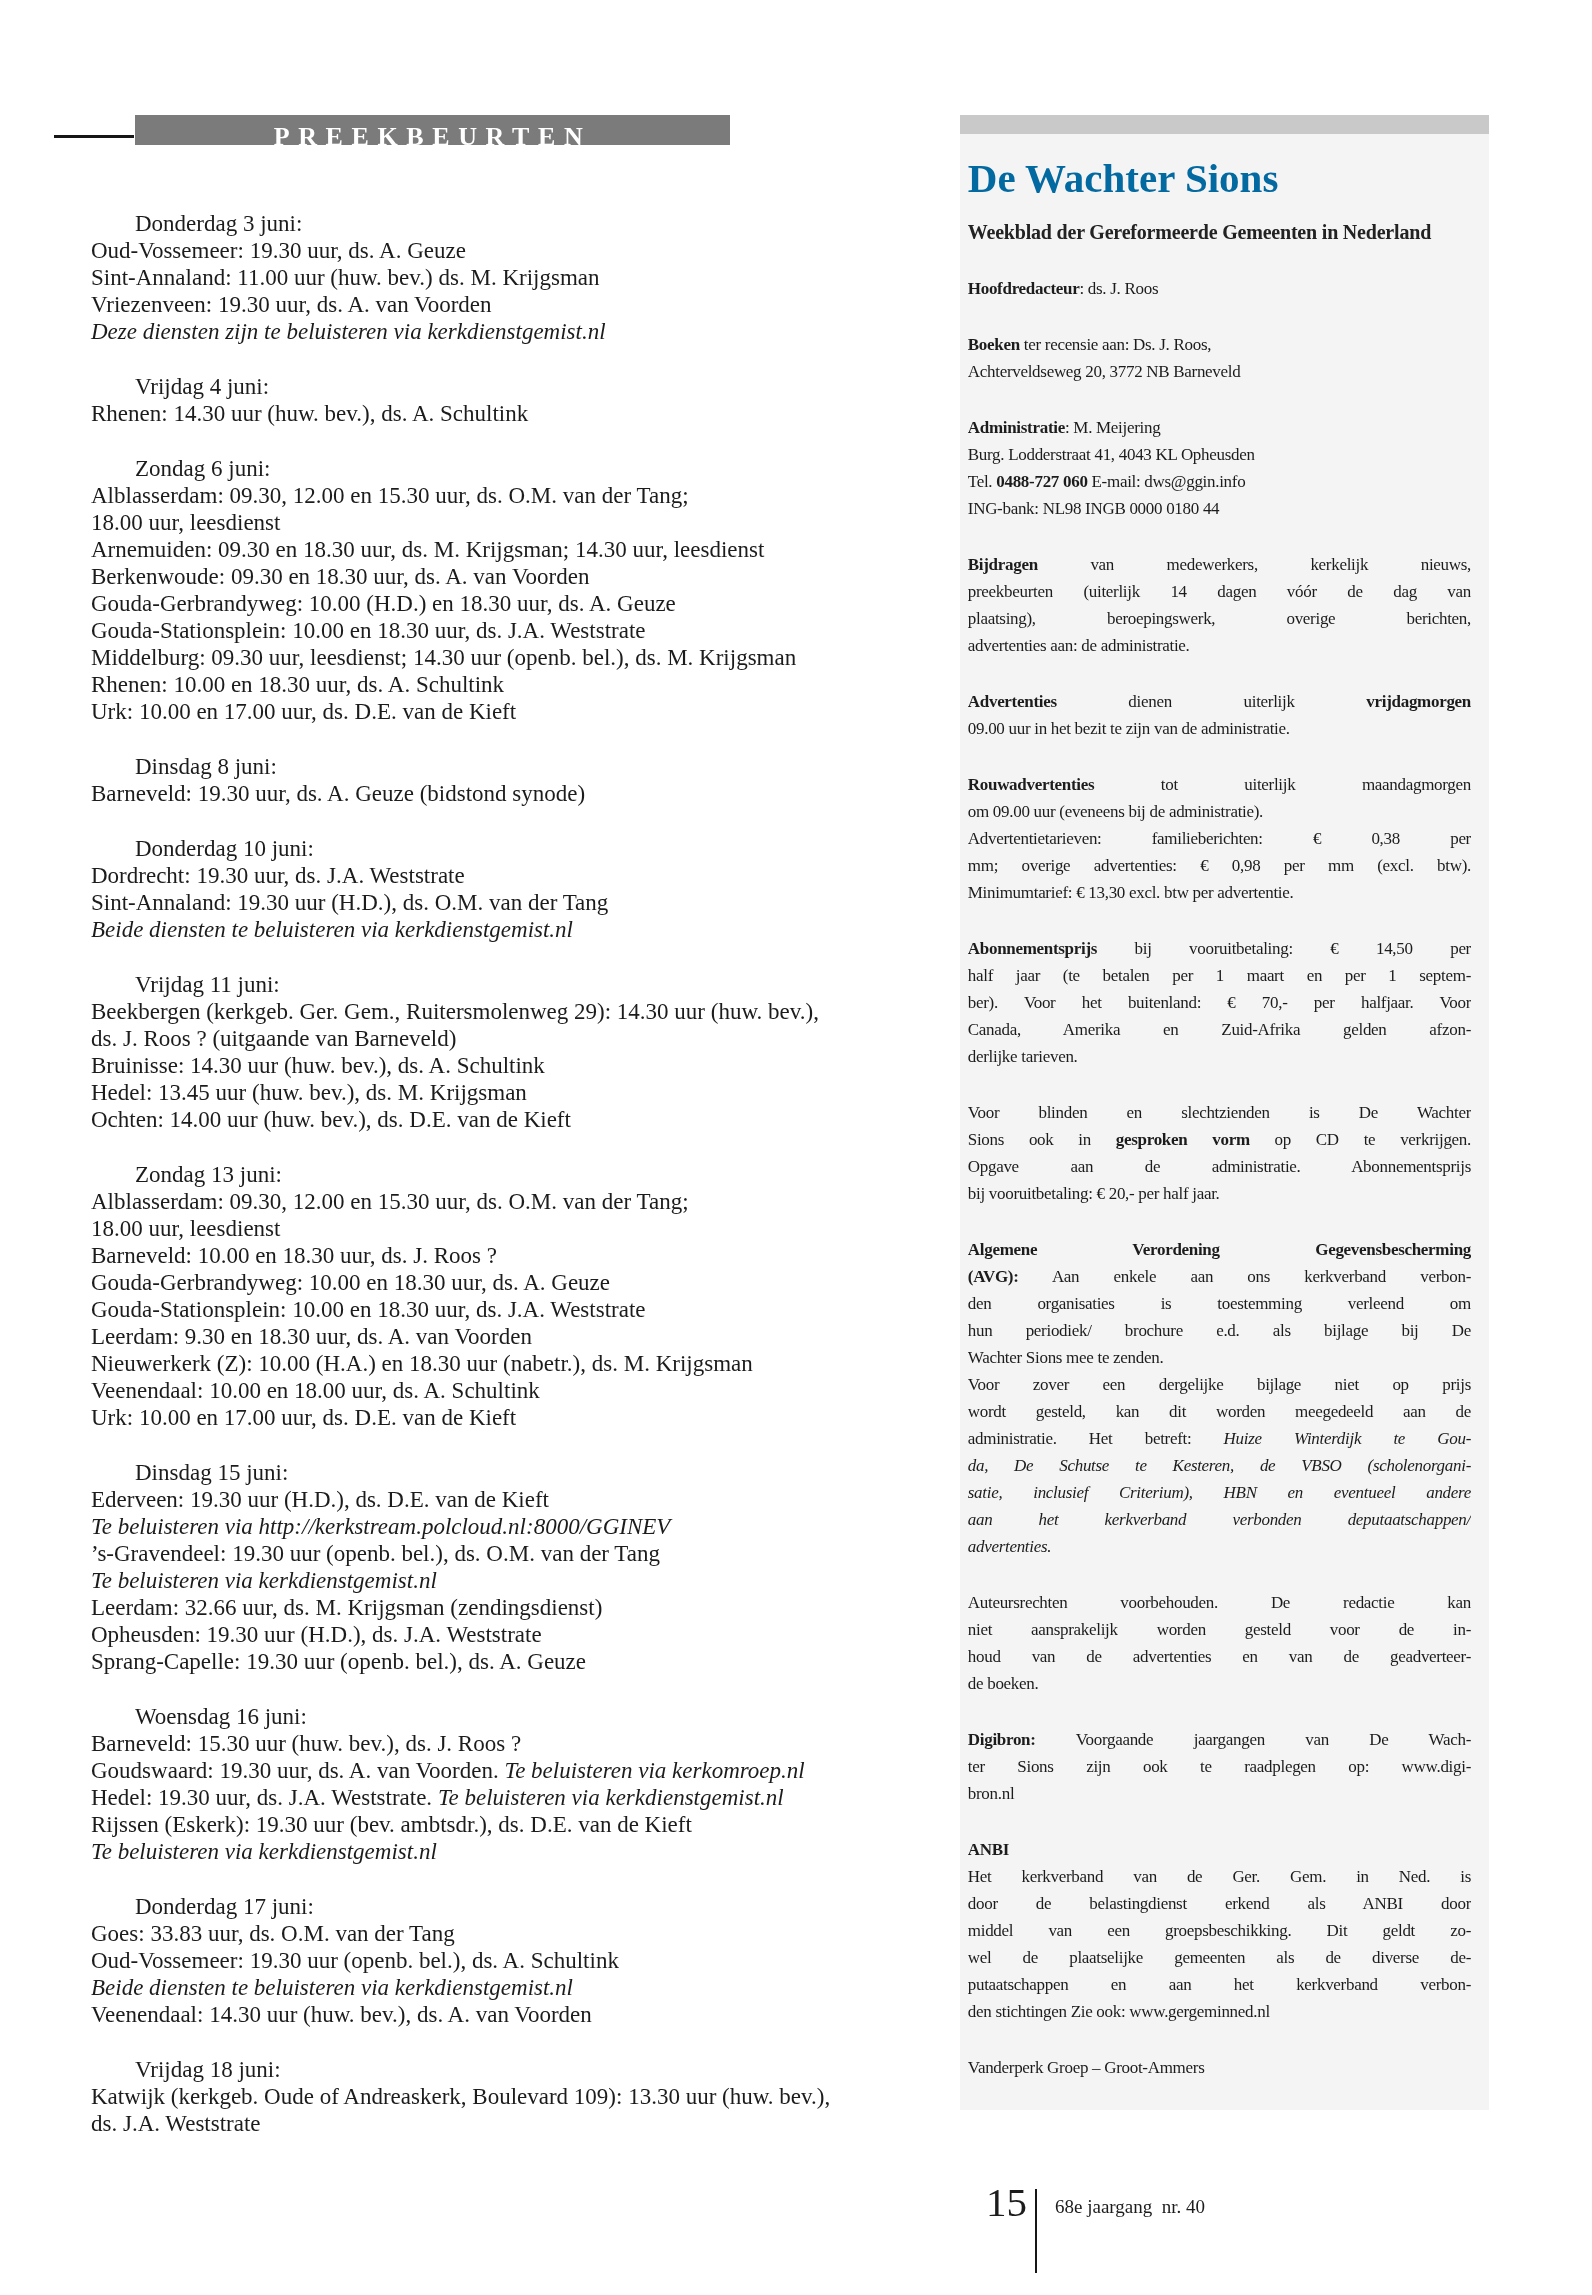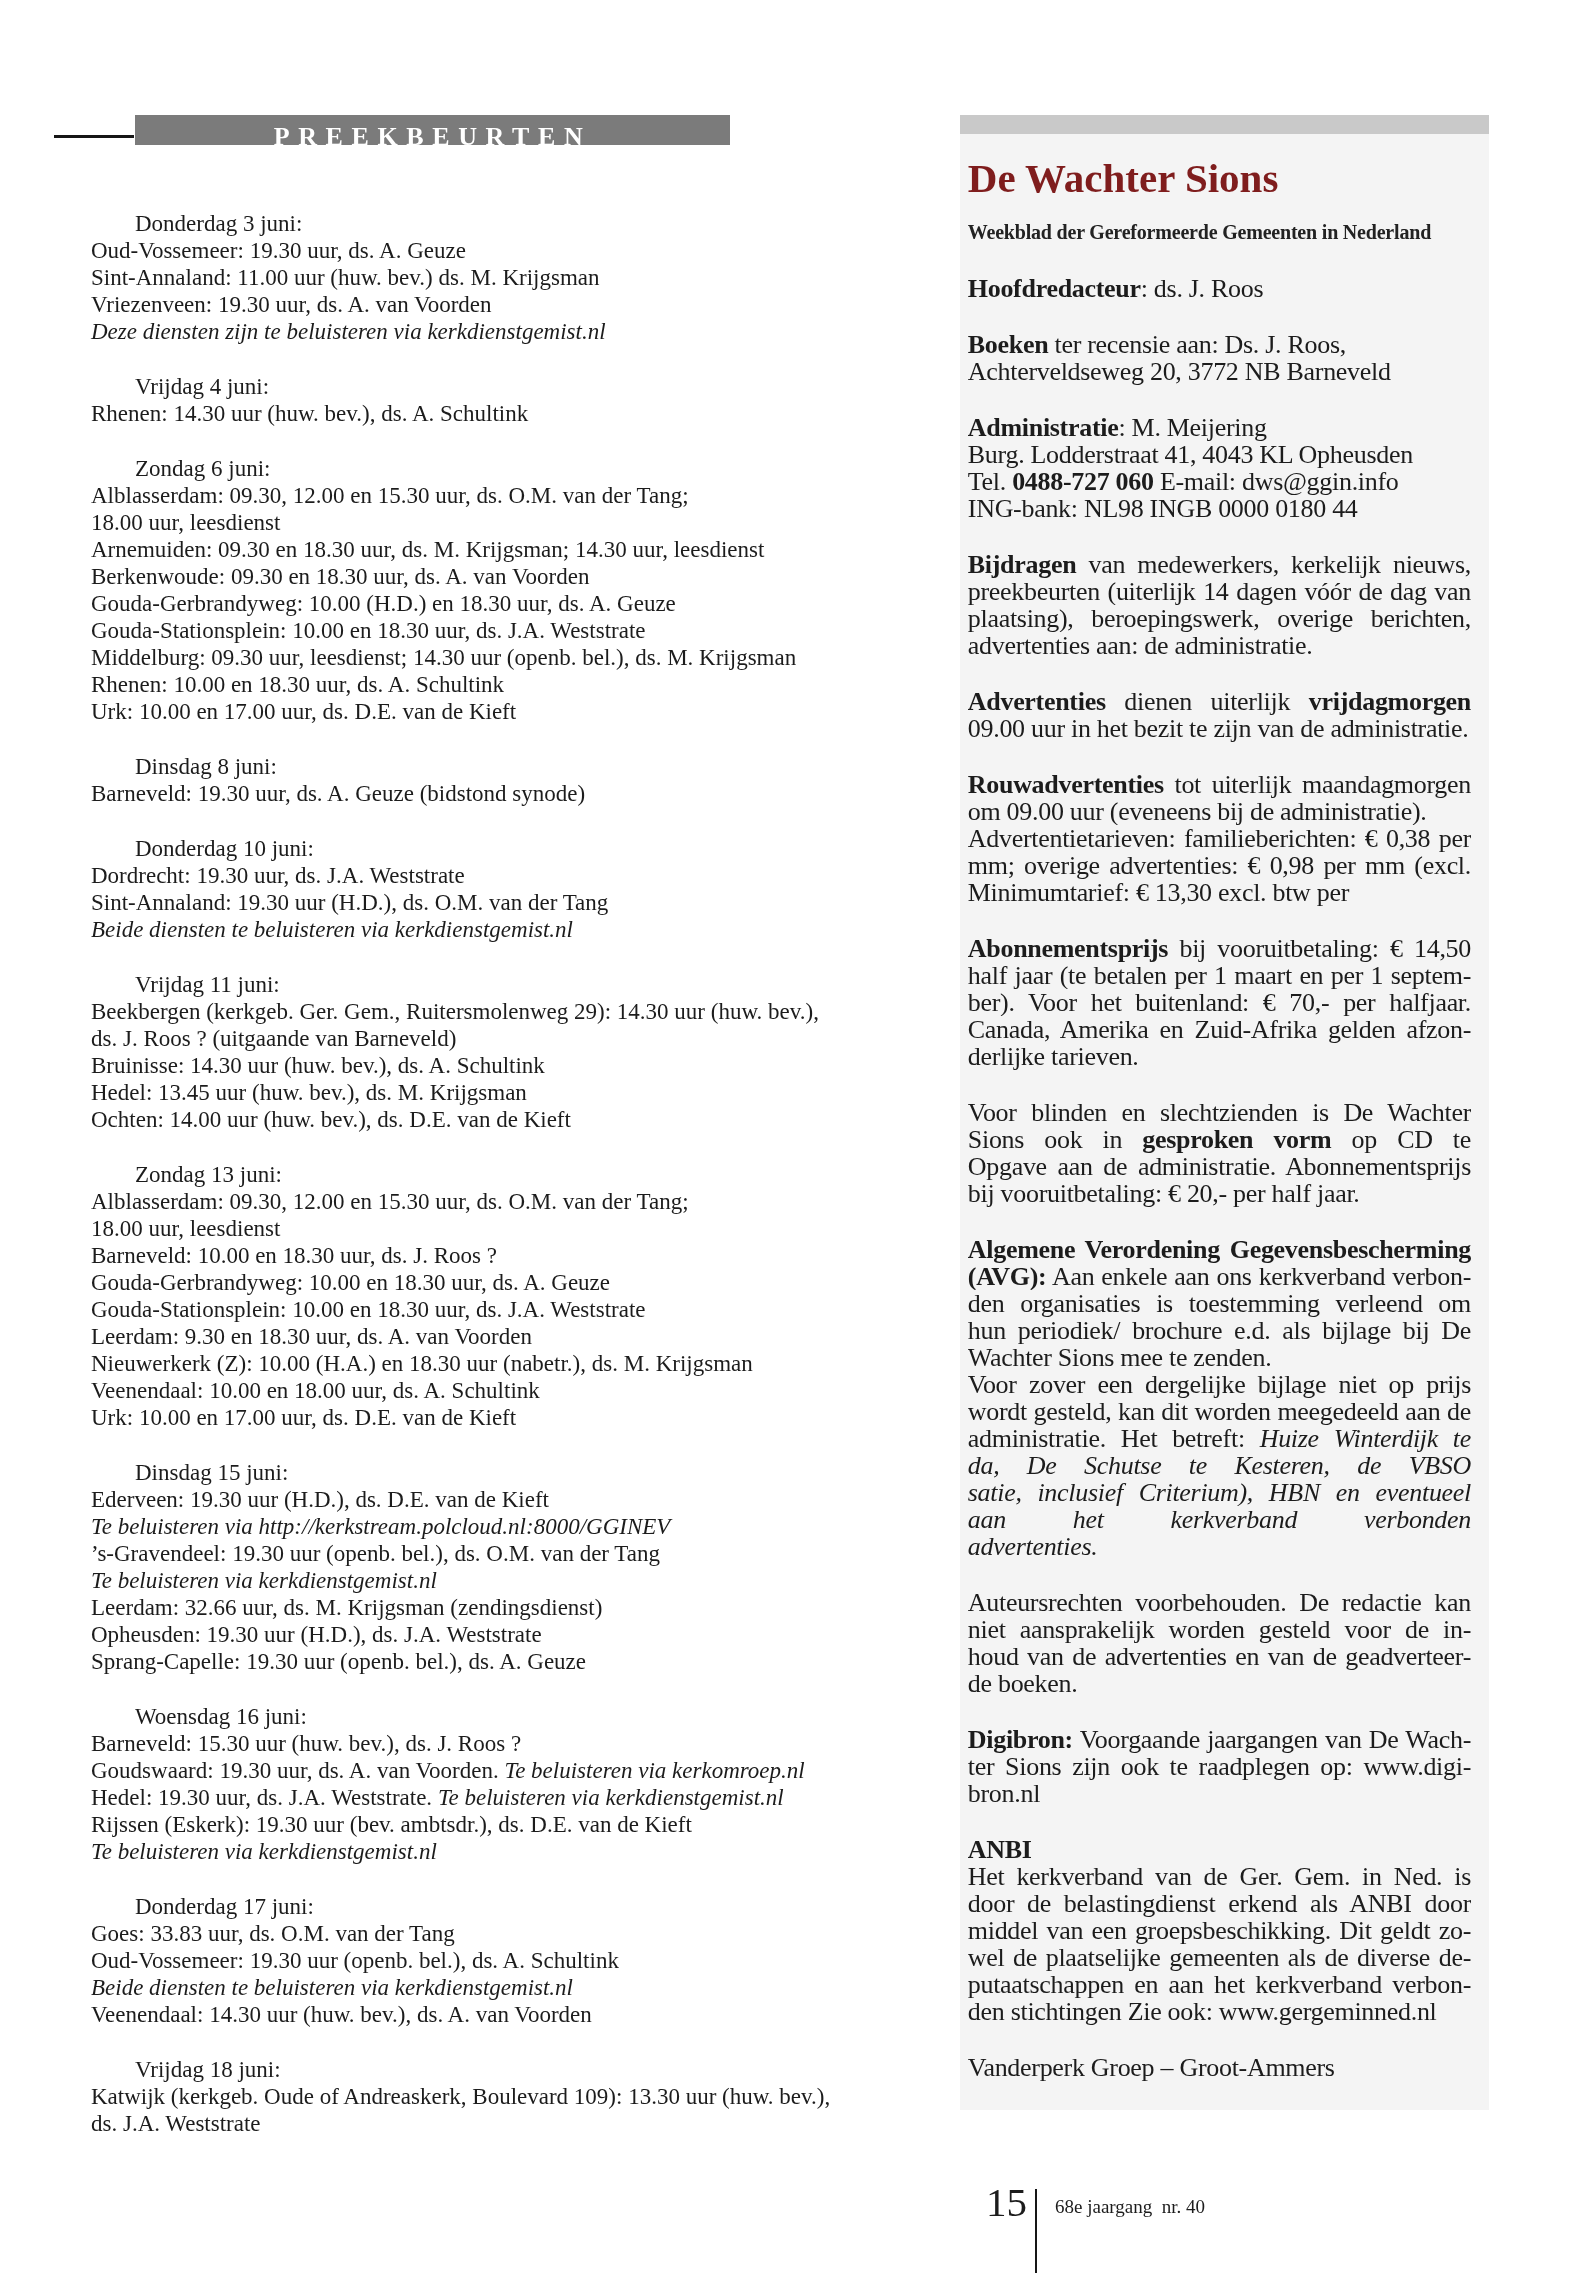--- a/index.html
+++ b/index.html
@@ -25,21 +25,21 @@
   .b { font-weight:bold; }
 
   
   .top-bar { position:absolute; left:960px; top:115px; width:529px; height:19px; background:#c9c9c9; }
   .panel {
     position:absolute; left:960px; top:134px; width:529px; height:1976px;
     background:#f4f4f4; box-sizing:border-box; padding:21.6px 18px 0 7.8px;
   }
   .m-title { font-size:41px; font-weight:bold; color:#3b3b3b; line-height:45px; }
   .m-sub { font-size:20px; font-weight:bold; color:#222222; margin-top:19px; line-height:24px; letter-spacing:-0.2px; }
-  .paras { margin-top:31px; font-size:26px; line-height:27px; letter-spacing:-0.3px; }
+  .paras { margin-top:31px; font-size:17px; line-height:27px; letter-spacing:-0.3px; }
   .para { margin-top:29px; }
   .para:first-child { margin-top:0; }
   .pline { height:27px; overflow:hidden; }
   .pline.j { text-align:justify; }
   .pline.j::after { content:""; display:inline-block; width:100%; height:0; }
 
   
   .page-num { position:absolute; left:986px; top:2185px; font-size:41px; line-height:35px; }
   .footer-vline { position:absolute; left:1035px; top:2189px; width:1.7px; height:84px; background:#161616; }
   .issue { position:absolute; left:1055px; top:2194px; font-size:19px; line-height:26px; }
@@ -133,21 +133,21 @@
       </div>
       <div class="section">
         <div class="heading">Vrijdag 18 juni:</div>
         <div class="line"><span>Katwijk (kerkgeb. Oude of Andreaskerk, Boulevard 109): 13.30 uur (huw. bev.),</span></div>
         <div class="line"><span>ds. J.A. Weststrate</span></div>
       </div>
     </div>
 
   <div class="top-bar" style="background: rgb(201, 201, 201);"></div>
   <div class="panel" style="background: rgb(244, 244, 244);">
-    <div class="m-title" style="color: #7f1d1d;">De Wachter Sions</div>
+    <div class="m-title" style="color: #0369a1;">De Wachter Sions</div>
     <div class="m-sub">Weekblad der Gereformeerde Gemeenten in Nederland</div>
     <div class="paras" id="colofon-paragraphs">
         <div class="para">
           <div class="pline"><span class="b">Hoofdredacteur</span><span>: ds. J. Roos</span></div>
         </div>
         <div class="para">
           <div class="pline"><span class="b">Boeken</span><span> ter recensie aan: Ds. J. Roos,</span></div>
           <div class="pline"><span>Achterveldseweg 20, 3772 NB Barneveld</span></div>
         </div>
         <div class="para">

